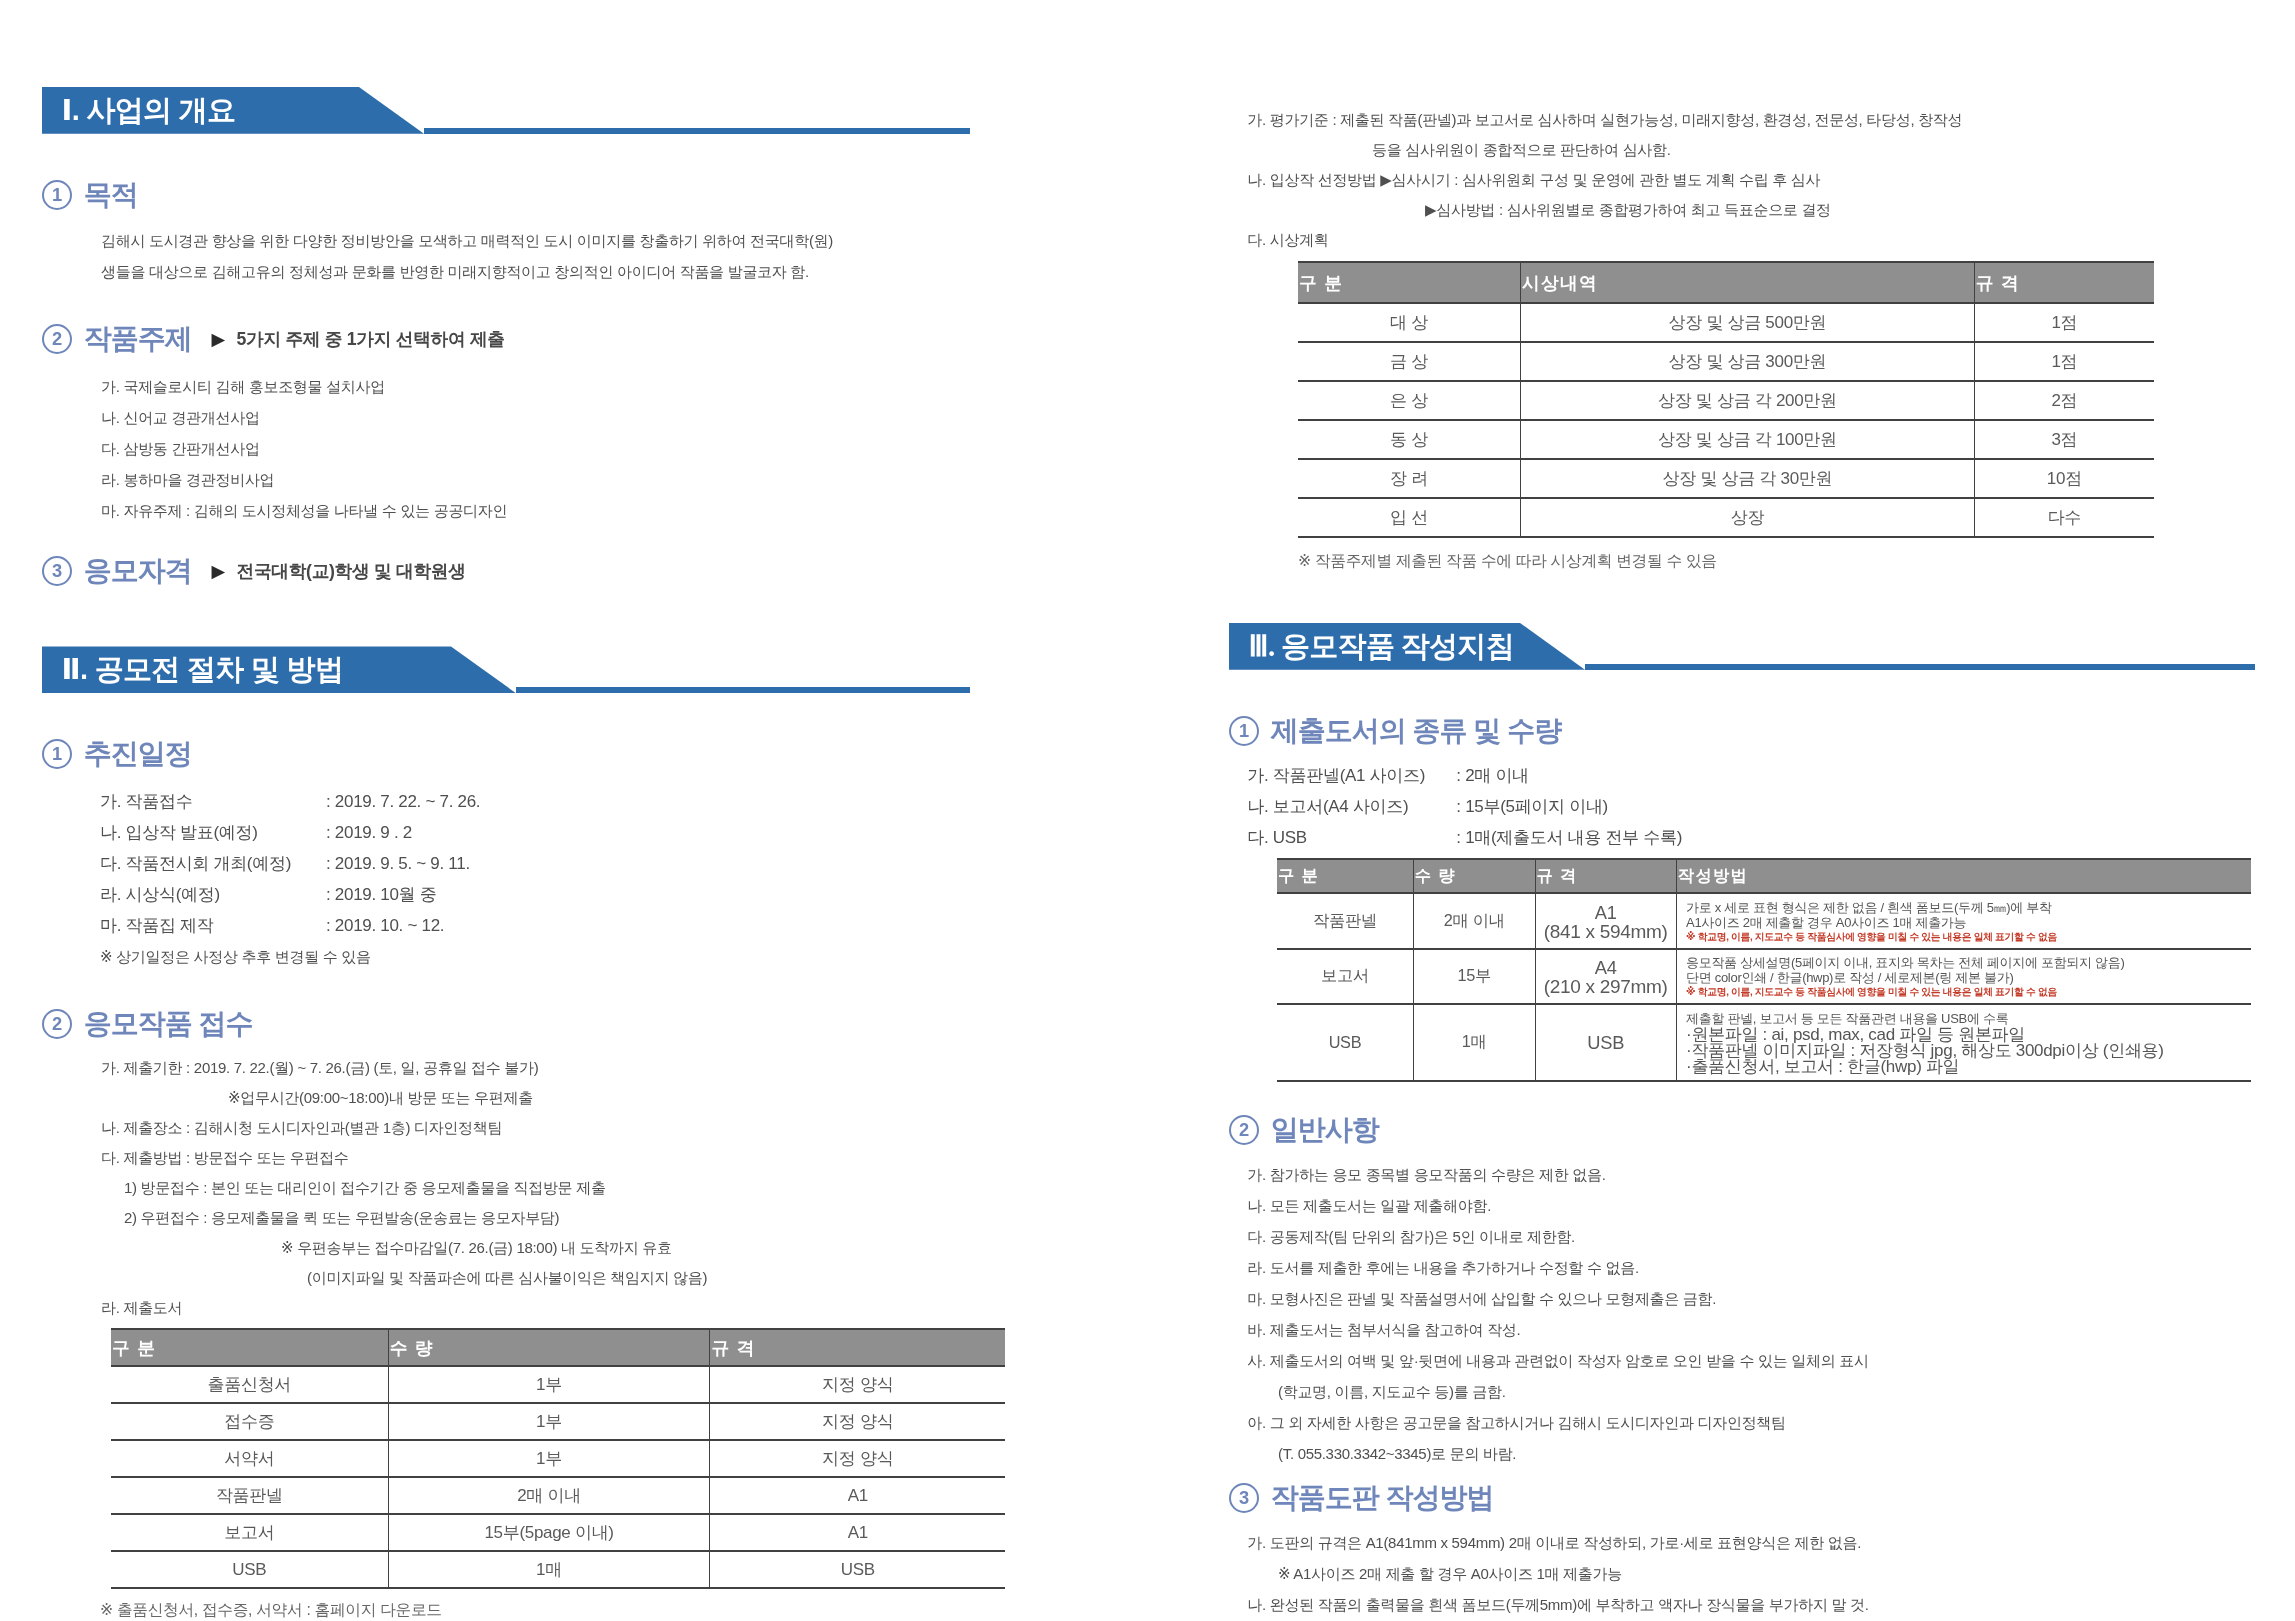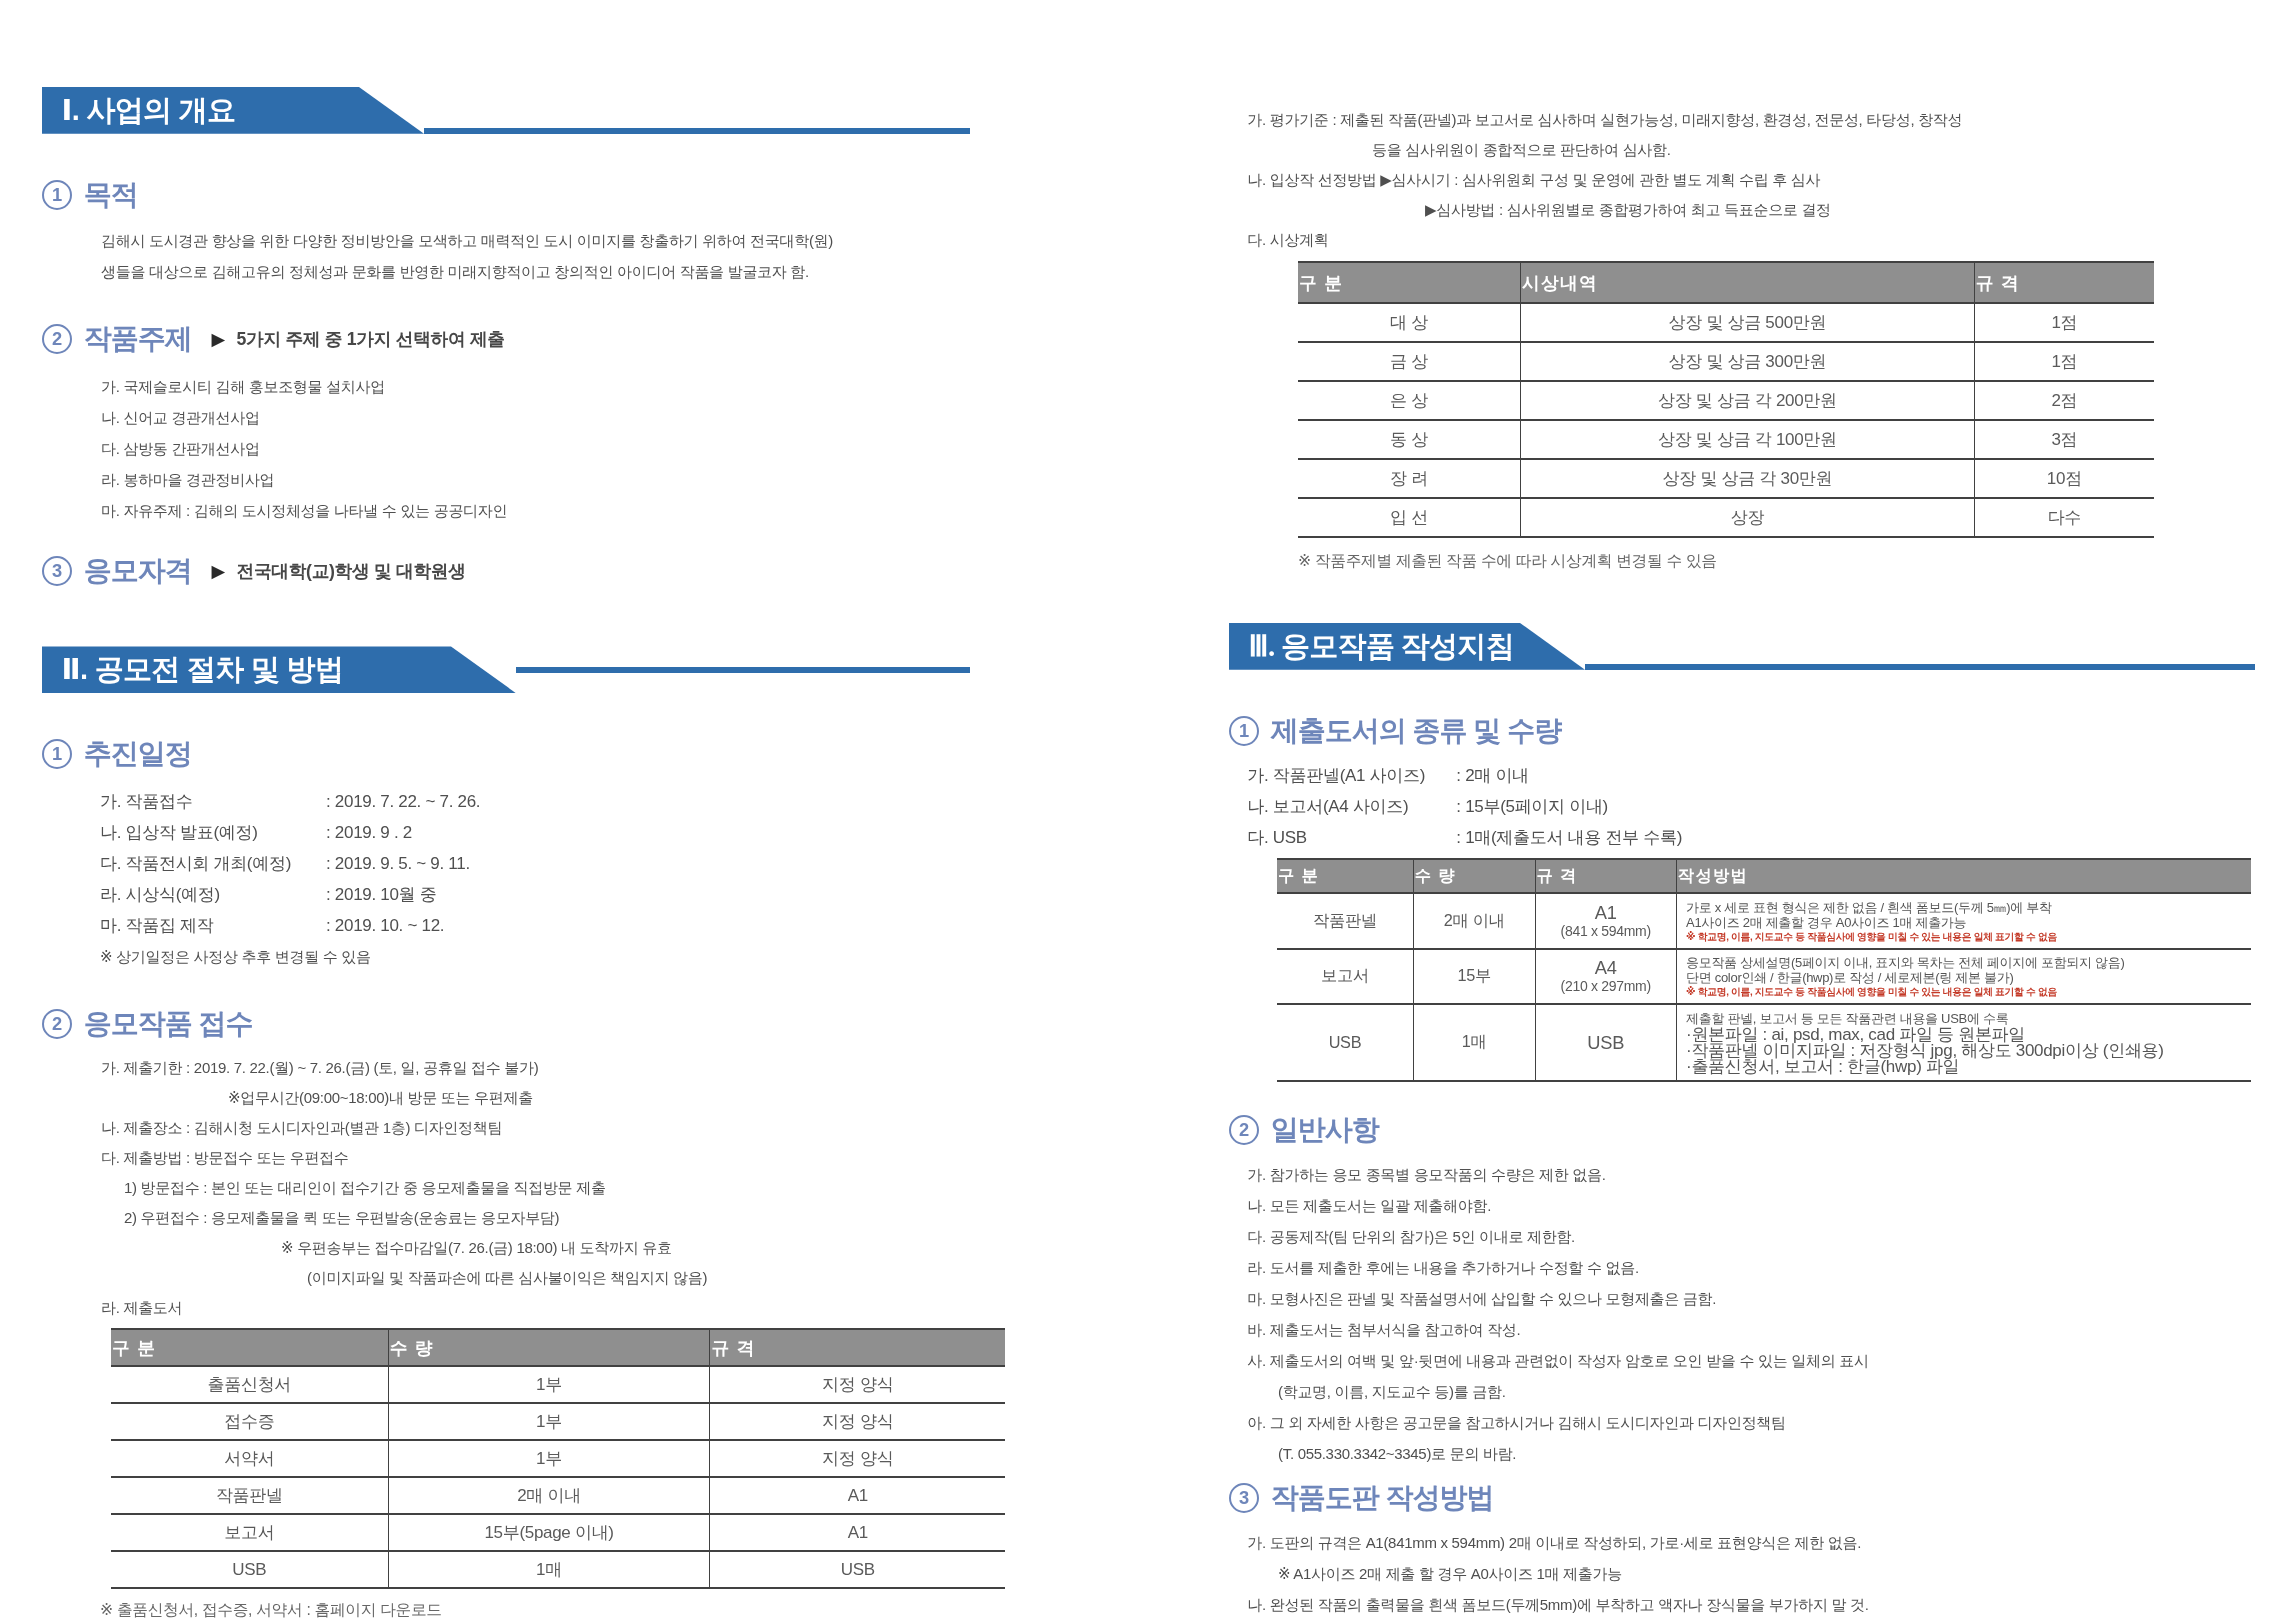--- a/index.html
+++ b/index.html
@@ -58,21 +58,21 @@
   .ind218{padding-left:143px;}
   .ind285{padding-left:186px;}
   .ind300{padding-left:196px;}
   .ind365{padding-left:239px;}
   .ind405{padding-left:265px;}
 
   .mt8{margin-top:5.2px;}  .mt10{margin-top:6.5px;} .mt12{margin-top:7.8px;}
   .mt14{margin-top:10px;}.mt16{margin-top:10.5px;} .mt18{margin-top:11.8px;}
   .mt20{margin-top:13px;}.mt40{margin-top:26px;} .mt44{margin-top:29px;}
   .mt50{margin-top:33px;}.mt64{margin-top:42px;} .mt75{margin-top:49px;}
-  .mt85{margin-top:56px;align-items:center;}
+  .mt85{margin-top:56px;}
 
   .sched{display:flex;font-size:17px;line-height:31px;padding-left:58px;}
   .sched .lbl{width:226px;flex:0 0 auto;}
   .docrow{display:flex;font-size:17px;line-height:31px;padding-left:18.3px;}
   .docrow .lbl{width:209px;flex:0 0 auto;}
 
   table{border-collapse:collapse;table-layout:fixed;}
   .tbl{border-top:2px solid var(--line);border-bottom:2px solid var(--line);color:var(--tbl-txt);}
   .tbl th{
     background:var(--hdr-bg);color:#fff;font-size:17.7px;font-weight:bold;
@@ -94,21 +94,21 @@
 
   .tbl-spec{width:974px;margin-left:48px;}
   .tbl-spec th{height:30px;font-size:16.3px;}
   .tbl-spec td{font-size:16.3px;}
   .tbl-spec td.method{text-align:left;padding:5.2px 9.2px;}
   .mline{font-size:13px;line-height:15px;color:#555;}
   .mred{font-size:9.8px;line-height:13px;color:var(--red);font-weight:bold;}
   .mbullet{font-size:17px;line-height:15.7px;color:#555;}
   .m1{font-size:13px;line-height:17px;color:#555;}
   .size-main{font-size:18.3px;line-height:21px;}
-  .size-sub{font-size:14px;line-height:17px;}
+  .size-sub{font-size:19px;line-height:17px;}
 
   .footnote{font-size:15.7px;color:var(--note);line-height:26px;}
 </style>
 </head>
 <body>
 
 <div class="page">
 
   <div class="col col-left">
 

